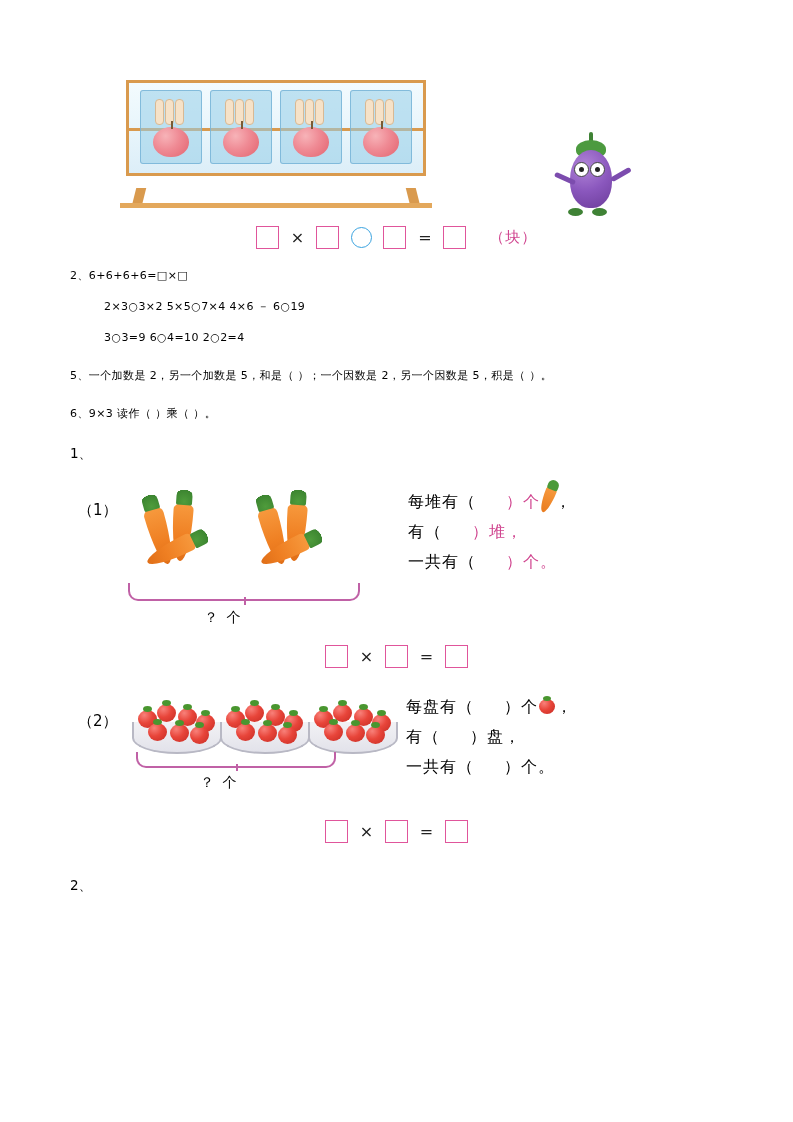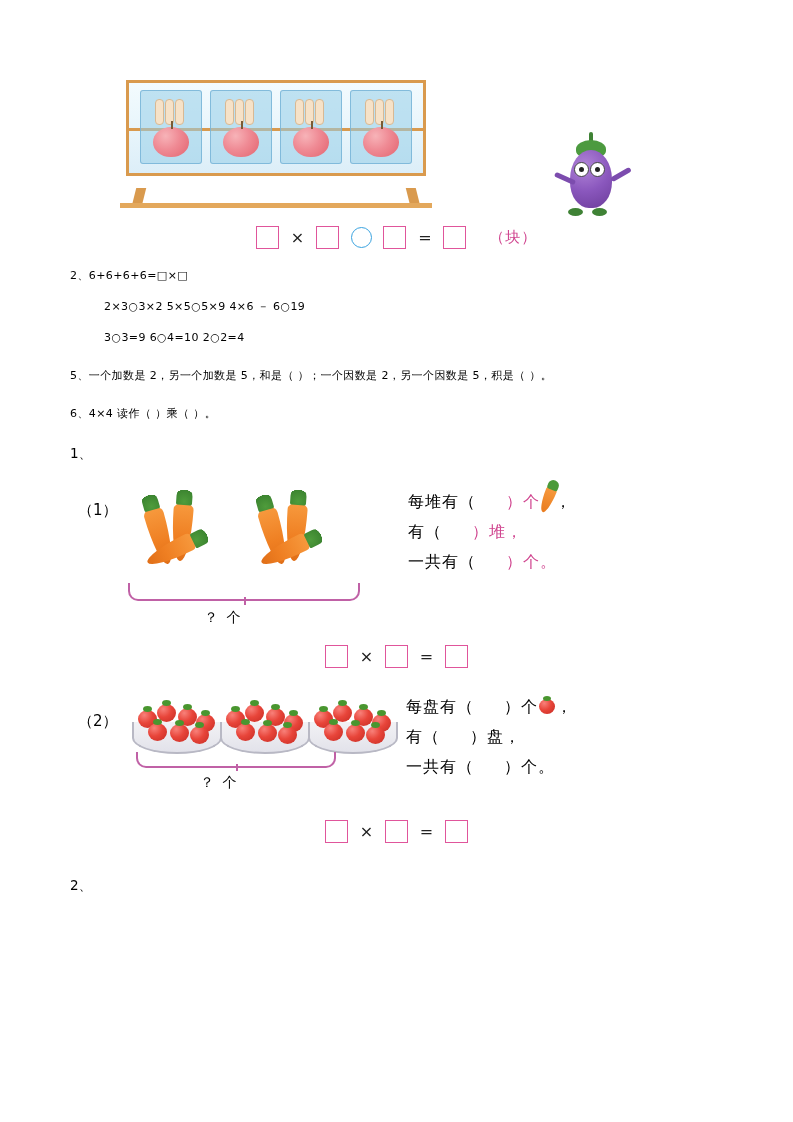--- a/index.html
+++ b/index.html
@@ -535,30 +535,30 @@
     <span class="bx"></span>
     <span class="op">=</span>
     <span class="bx"></span>
     <span class="unit">（块）</span>
   </div>
 
   <div class="q">
     <span>2、</span><span>6+6+6+6=□×□</span>
   </div>
 
-  <div class="q sub">2×3○3×2              5×5○5×9           4×6 － 6○19</div>
+  <div class="q sub">2×3○3×2              5×5○7×4           4×6 － 6○19</div>
 
   <div class="q sub">3○3=9                    6○4=10              2○2=4</div>
 
   <div class="q">
     <span>5、</span><span>一个加数是 2，另一个加数是 5，和是（        ）；一个因数是 2，另一个因数是 5，积是（        ）。</span>
   </div>
 
   <div class="q">
-    <span>6、</span><span>4×4 读作（       ）乘（       ）。</span>
+    <span>6、</span><span>9×3 读作（       ）乘（       ）。</span>
   </div>
 
   <div class="item-no">1、</div>
 
   <div class="prob">
     <div class="prob-label">（1）</div>
 
     <div class="carrot-area">
       <div class="carrot-group g1">
         <div class="carrot c1"></div>

